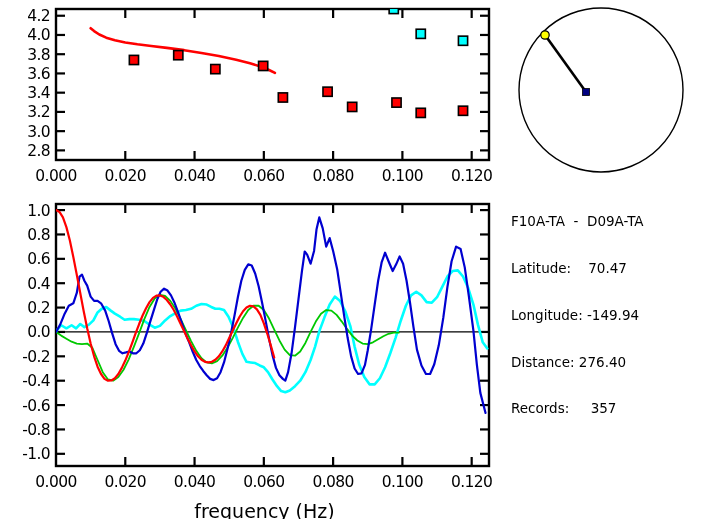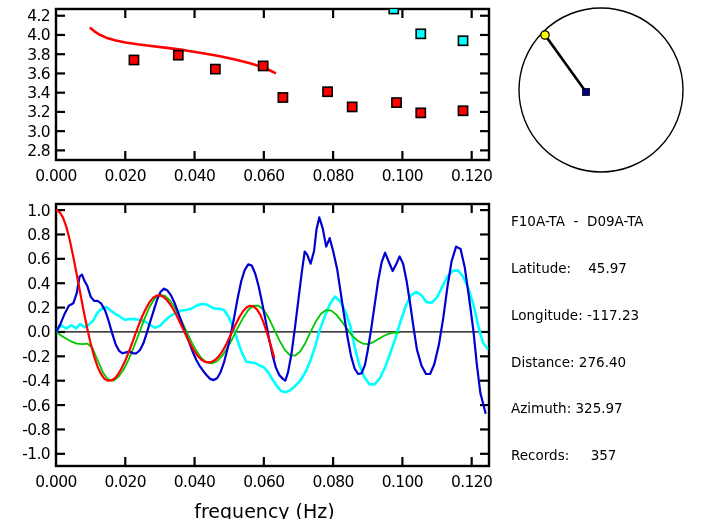--- a/index.html
+++ b/index.html
@@ -194,20 +194,19 @@
 
   <svg id="map-inset-svg" width="192" height="180" viewBox="0 0 192 180" style="position:absolute; left:510px; top:0;">
       <circle cx="91" cy="90" r="82" fill="none" stroke="#000" stroke-width="1.4"></circle>
       <line x1="35" y1="35" x2="76" y2="92" stroke="#000" stroke-width="2.6"></line>
       <rect x="72.5" y="88.5" width="7" height="7" fill="#000080" stroke="#000" stroke-width="0.8"></rect>
       <circle cx="35" cy="35" r="4.2" fill="#ffff00" stroke="#000" stroke-width="1.2"></circle>
     </svg>
 
   <div class="info-panel">
     <div class="info-line">F10A-TA  -  D09A-TA</div>
-    <div class="info-line">Latitude:    45.97</div>
-    <div class="info-line">Longitude: -117.23</div>
+    <div class="info-line">Latitude:    70.47</div>
+    <div class="info-line">Longitude: -149.94</div>
     <div class="info-line">Distance: 276.40</div>
-    <div class="info-line">Azimuth: 325.97</div>
     <div class="info-line">Records:     357</div>
   </div>
 
 </div>
 
 </body></html>

